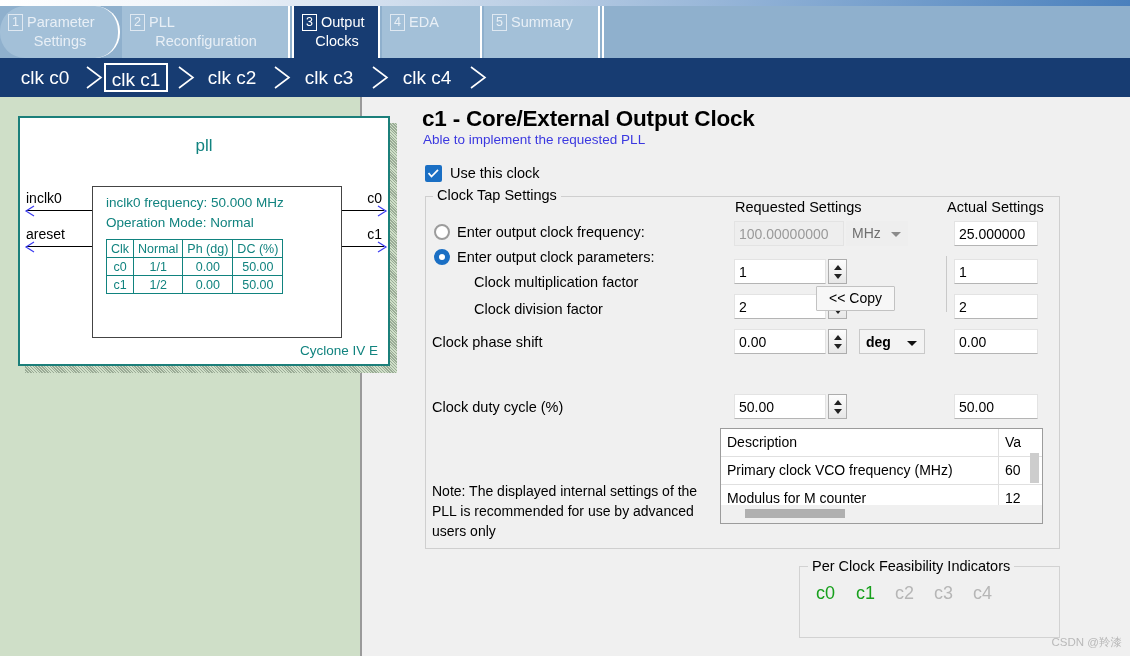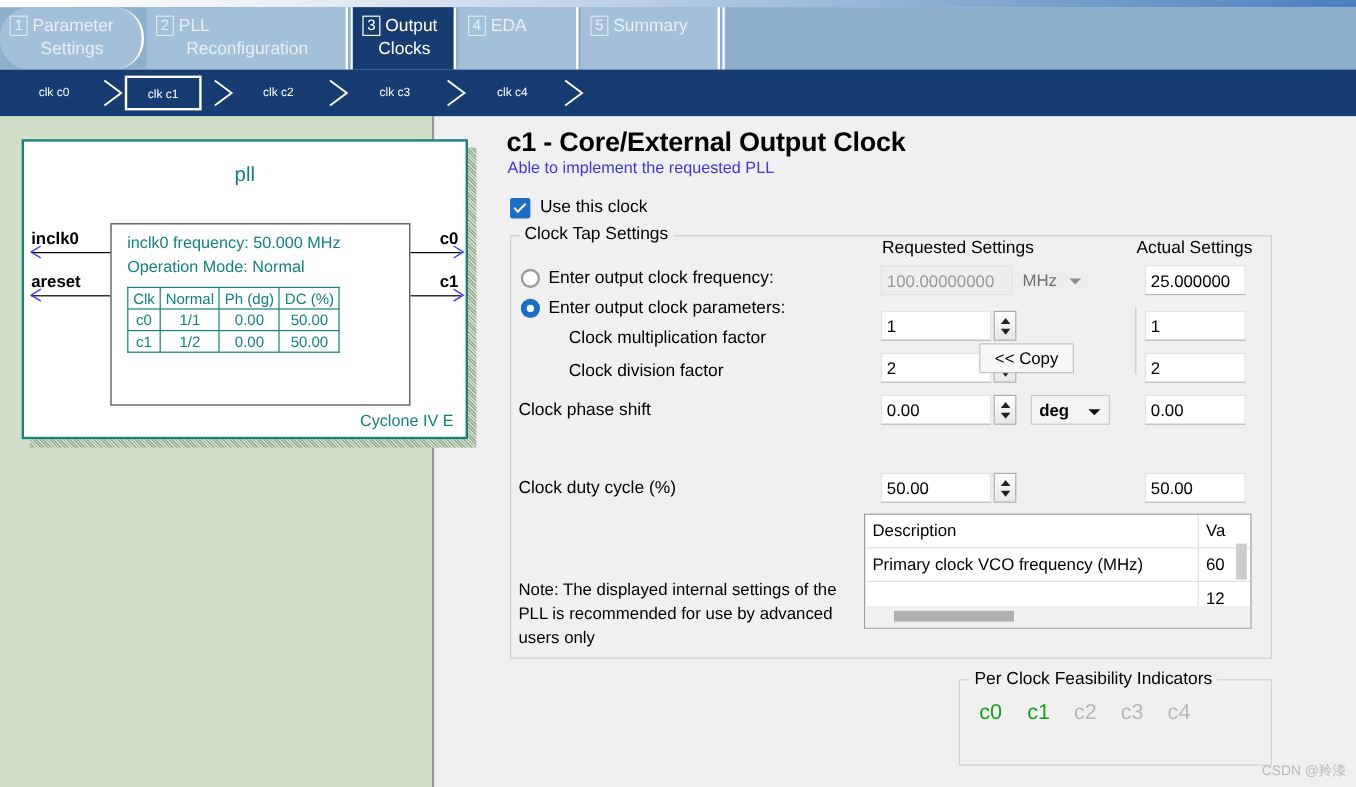--- a/index.html
+++ b/index.html
@@ -61,21 +61,21 @@
   .subnav {
     position: absolute; left: 0; top: 58px; width: 1130px; height: 39px;
     background: #173c72;
   }
   .chev {
     position: absolute; top: 6px; width: 26px; height: 27px;
   }
   .chev svg { display: block; }
   .clkitem {
     position: absolute; top: 5px; height: 29px;
-    color: #ffffff; font-size: 10px;
+    color: #ffffff; font-size: 19px;
     line-height: 29px; text-align: center;
     cursor: default;
   }
   .clkitem.sel { border: 2px solid #ffffff; }
 
   
   .leftpanel {
     position: absolute; left: 0; top: 97px; width: 360px; height: 559px;
     background: #cfdfc8;
   }
@@ -100,21 +100,21 @@
     position: absolute; left: 0; right: 0; top: 18px;
     text-align: center; color: #11837f; font-size: 17px;
   }
   .innerbox {
     position: absolute; left: 72px; top: 68px; width: 250px; height: 152px;
     border: 1px solid #444; background: #ffffff;
   }
   .innerline {
     color: #11837f; font-size: 13.5px; margin: 0; position: absolute; left: 13px;
   }
-  .pinlabel { position: absolute; color: #000; font-size: 14px; font-weight: bold; }
+  .pinlabel { position: absolute; color: #000; font-size: 14px; font-weight: normal; }
   .wire { position: absolute; background: #000; height: 1px; }
   .devlabel {
     position: absolute; right: 10px; bottom: 6px; color: #11837f; font-size: 13.5px;
   }
   table.ratio {
     position: absolute; left: 13px; top: 52px;
     border-collapse: collapse; font-size: 12.5px; color: #11837f;
   }
   table.ratio th, table.ratio td {
     border: 1px solid #11837f; padding: 0 4px; text-align: center;
@@ -432,20 +432,21 @@
 
   <div class="desctable" style="left:720px; top:428px; width:323px; height:96px;">
     <div class="dt-row" style="top:0px; left:6px;">Description</div>
     <div class="dt-row" style="top:0px; left:284px;">Va</div>
     <div class="dt-sepline" style="top:27px; left:0; width:321px;"></div>
 
     <div class="dt-row" style="top:28px; left:6px;">Primary clock VCO frequency (MHz)</div>
     <div class="dt-row" style="top:28px; left:284px;">60</div>
     <div class="dt-sepline" style="top:55px; left:0; width:321px;"></div>
 
+    <div class="dt-row" style="top:56px; left:6px;">Modulus for M counter</div>
     <div class="dt-row" style="top:56px; left:284px;">12</div>
 
     <div class="dt-vline" style="top:0; left:277px; height:76px;"></div>
     <div class="dt-vscroll" style="right:3px; top:24px; height:30px;"></div>
     <div class="dt-hscroll-track" style="left:0; bottom:0; width:321px; height:18px;"></div>
     <div class="dt-hscroll" style="left:24px; bottom:5px; width:100px;"></div>
   </div>
 
   <div class="feas-gb" style="left:799px; top:566px; width:261px; height:72px;"></div>
   <div class="feas-title" style="left:808px; top:558px;">Per Clock Feasibility Indicators</div>

